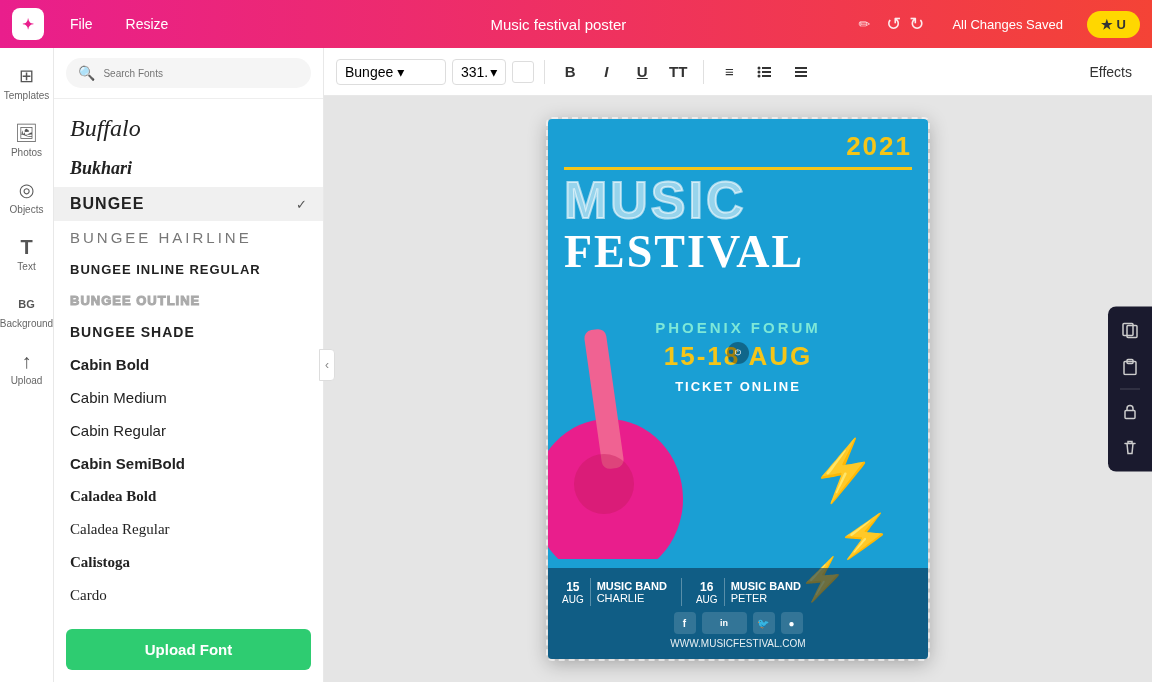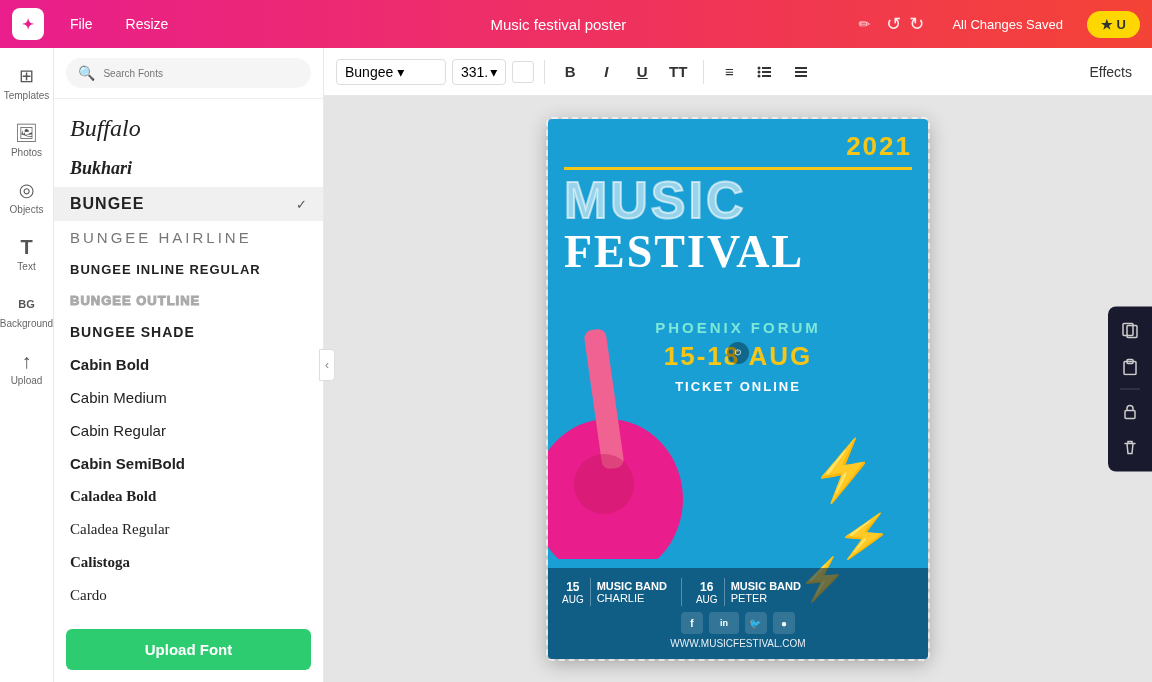--- a/index.html
+++ b/index.html
@@ -442,21 +442,21 @@
                 <div style="color:#fff;font-size:10px;">AUG</div>
               </div>
               <div style="width:1px;height:28px;background:rgba(255,255,255,0.3);"></div>
               <div>
                 <div style="color:#fff;font-size:11px;font-weight:700;">MUSIC BAND</div>
                 <div style="color:#fff;font-size:11px;">PETER</div>
               </div>
             </div>
             <div style="display:flex;justify-content:center;gap:6px;margin-bottom:4px;">
               <div style="width:22px;height:22px;background:rgba(255,255,255,0.15);border-radius:4px;display:flex;align-items:center;justify-content:center;color:#fff;font-size:10px;font-weight:bold;">f</div>
-              <div style="width:30px;height:22px;background:rgba(255,255,255,0.15);border-radius:4px;display:flex;align-items:center;justify-content:center;color:#fff;font-size:9px;font-weight:bold;">in</div>
+              <div style="width:45px;height:22px;background:rgba(255,255,255,0.15);border-radius:4px;display:flex;align-items:center;justify-content:center;color:#fff;font-size:9px;font-weight:bold;">in</div>
               <div style="width:22px;height:22px;background:rgba(255,255,255,0.15);border-radius:4px;display:flex;align-items:center;justify-content:center;color:#fff;font-size:10px;">🐦</div>
               <div style="width:22px;height:22px;background:rgba(255,255,255,0.15);border-radius:4px;display:flex;align-items:center;justify-content:center;color:#fff;font-size:10px;">●</div>
             </div>
             <div style="color:#fff;font-size:10px;text-align:center;opacity:0.9;">WWW.MUSICFESTIVAL.COM</div>
           </div>
 
           <div style="position:absolute;bottom:295px;left:50%;transform:translateX(-50%);width:22px;height:22px;background:rgba(0,0,0,0.35);border-radius:50%;display:flex;align-items:center;justify-content:center;">
             <span style="font-size:8px;color:#fff;">⏻</span>
           </div>
 

